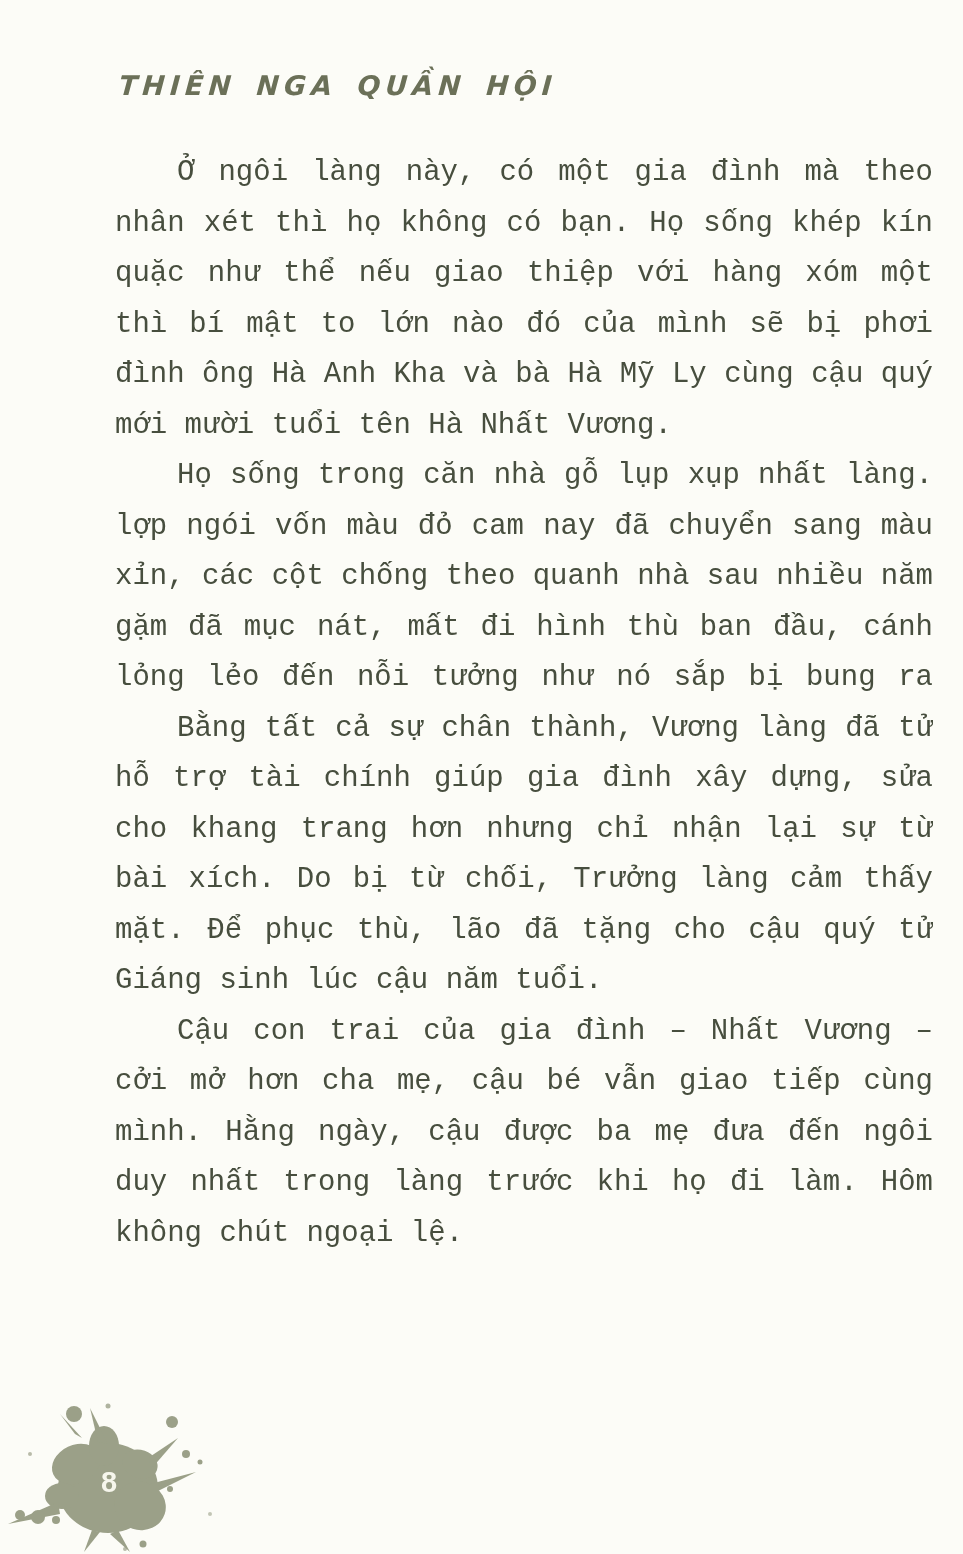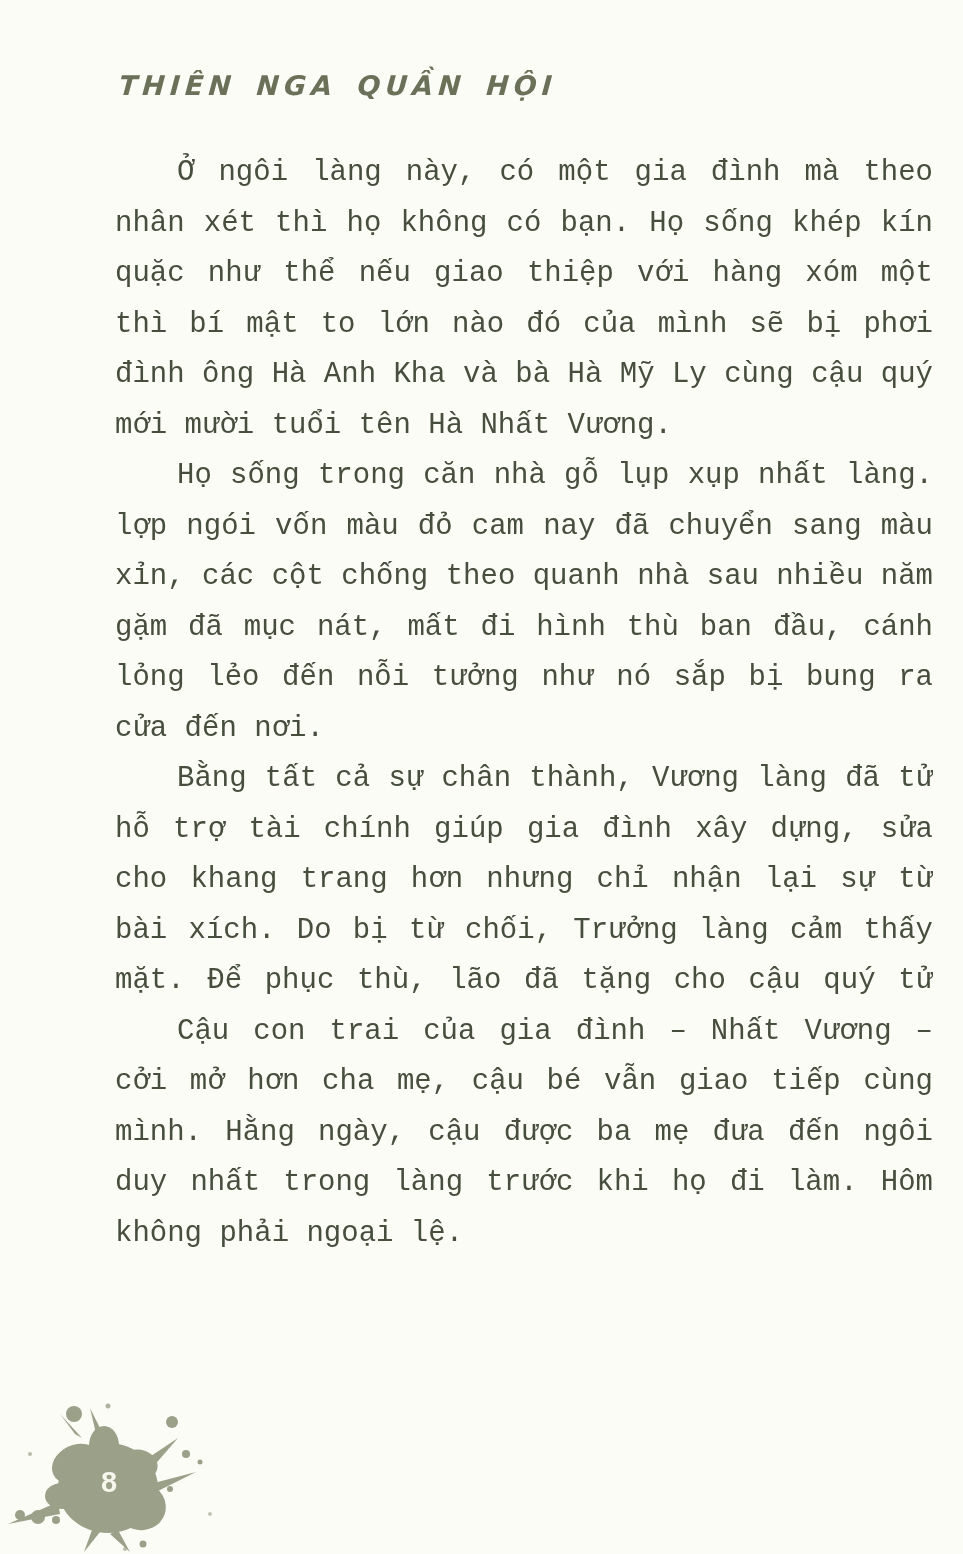--- a/index.html
+++ b/index.html
@@ -88,35 +88,35 @@
         <div class="line">thì bí mật to lớn nào đó của mình sẽ bị phơi bày. Đó là gia</div>
         <div class="line">đình ông Hà Anh Kha và bà Hà Mỹ Ly cùng cậu quý tử</div>
         <div class="line last">mới mười tuổi tên Hà Nhất Vương.</div>
       </div>
       <div class="paragraph">
         <div class="line first">Họ sống trong căn nhà gỗ lụp xụp nhất làng. Mái nhà</div>
         <div class="line">lợp ngói vốn màu đỏ cam nay đã chuyển sang màu đen</div>
         <div class="line">xỉn, các cột chống theo quanh nhà sau nhiều năm bị mọt</div>
         <div class="line">gặm đã mục nát, mất đi hình thù ban đầu, cánh cửa chính</div>
         <div class="line">lỏng lẻo đến nỗi tưởng như nó sắp bị bung ra khỏi khung</div>
-        <div class="line last">cửa đến nơi.</div>
       </div>
       <div class="paragraph">
         <div class="line first">Bằng tất cả sự chân thành, Vương làng đã tử tế đề nghị</div>
         <div class="line">hỗ trợ tài chính giúp gia đình xây dựng, sửa chữa lại tổ ấm</div>
         <div class="line">cho khang trang hơn nhưng chỉ nhận lại sự từ chối thẳng</div>
         <div class="line">bài xích. Do bị từ chối, Trưởng làng cảm thấy vô cùng mất</div>
         <div class="line">mặt. Để phục thù, lão đã tặng cho cậu quý tử của gia đình</div>
+        <div class="line last">Giáng sinh lúc cậu năm tuổi.</div>
       </div>
       <div class="paragraph">
         <div class="line first">Cậu con trai của gia đình – Nhất Vương – thì có phần</div>
         <div class="line">cởi mở hơn cha mẹ, cậu bé vẫn giao tiếp cùng bạn học của</div>
         <div class="line">mình. Hằng ngày, cậu được ba mẹ đưa đến ngôi trường</div>
         <div class="line">duy nhất trong làng trước khi họ đi làm. Hôm nay cũng</div>
-        <div class="line last">không phải ngoại lệ.</div>
+        <div class="line last">không chút ngoại lệ.</div>
       </div>
     </div>
 
   <div class="splat-wrap">
     <svg viewBox="0 0 230 160" xmlns="http://www.w3.org/2000/svg">
       <g fill="currentColor">
 
         <ellipse cx="108" cy="94" rx="50" ry="45"></ellipse>
         <ellipse cx="76" cy="70" rx="25" ry="19" transform="rotate(-25 76 70)"></ellipse>
         <ellipse cx="140" cy="112" rx="26" ry="24" transform="rotate(18 140 112)"></ellipse>

